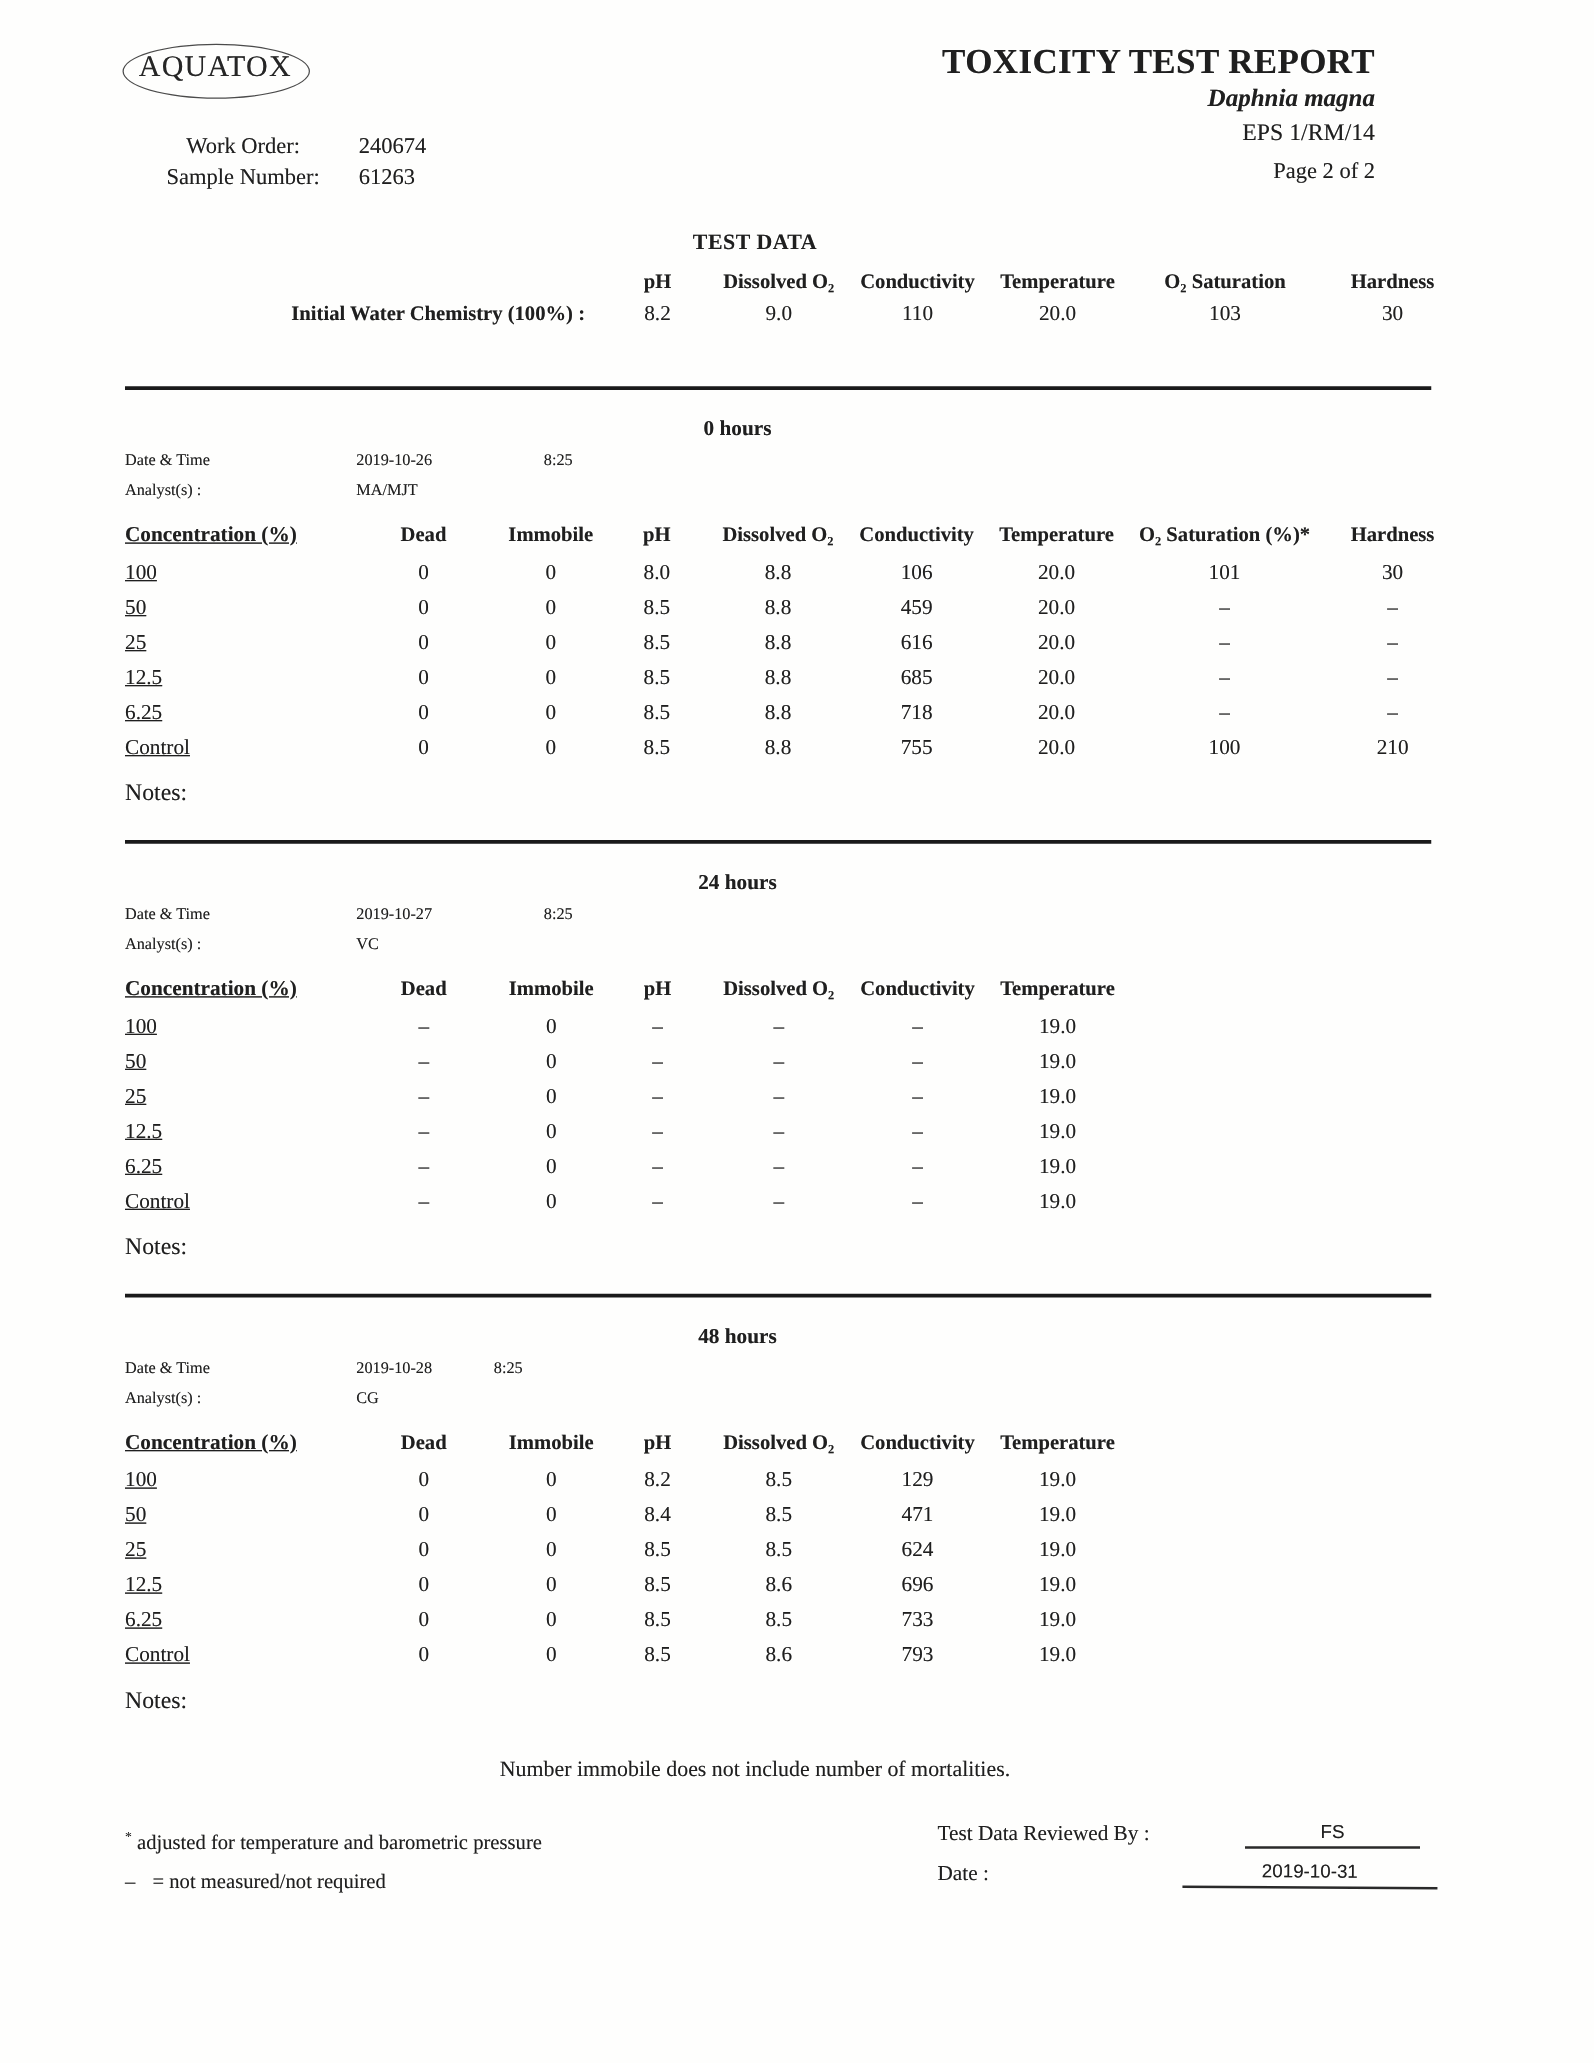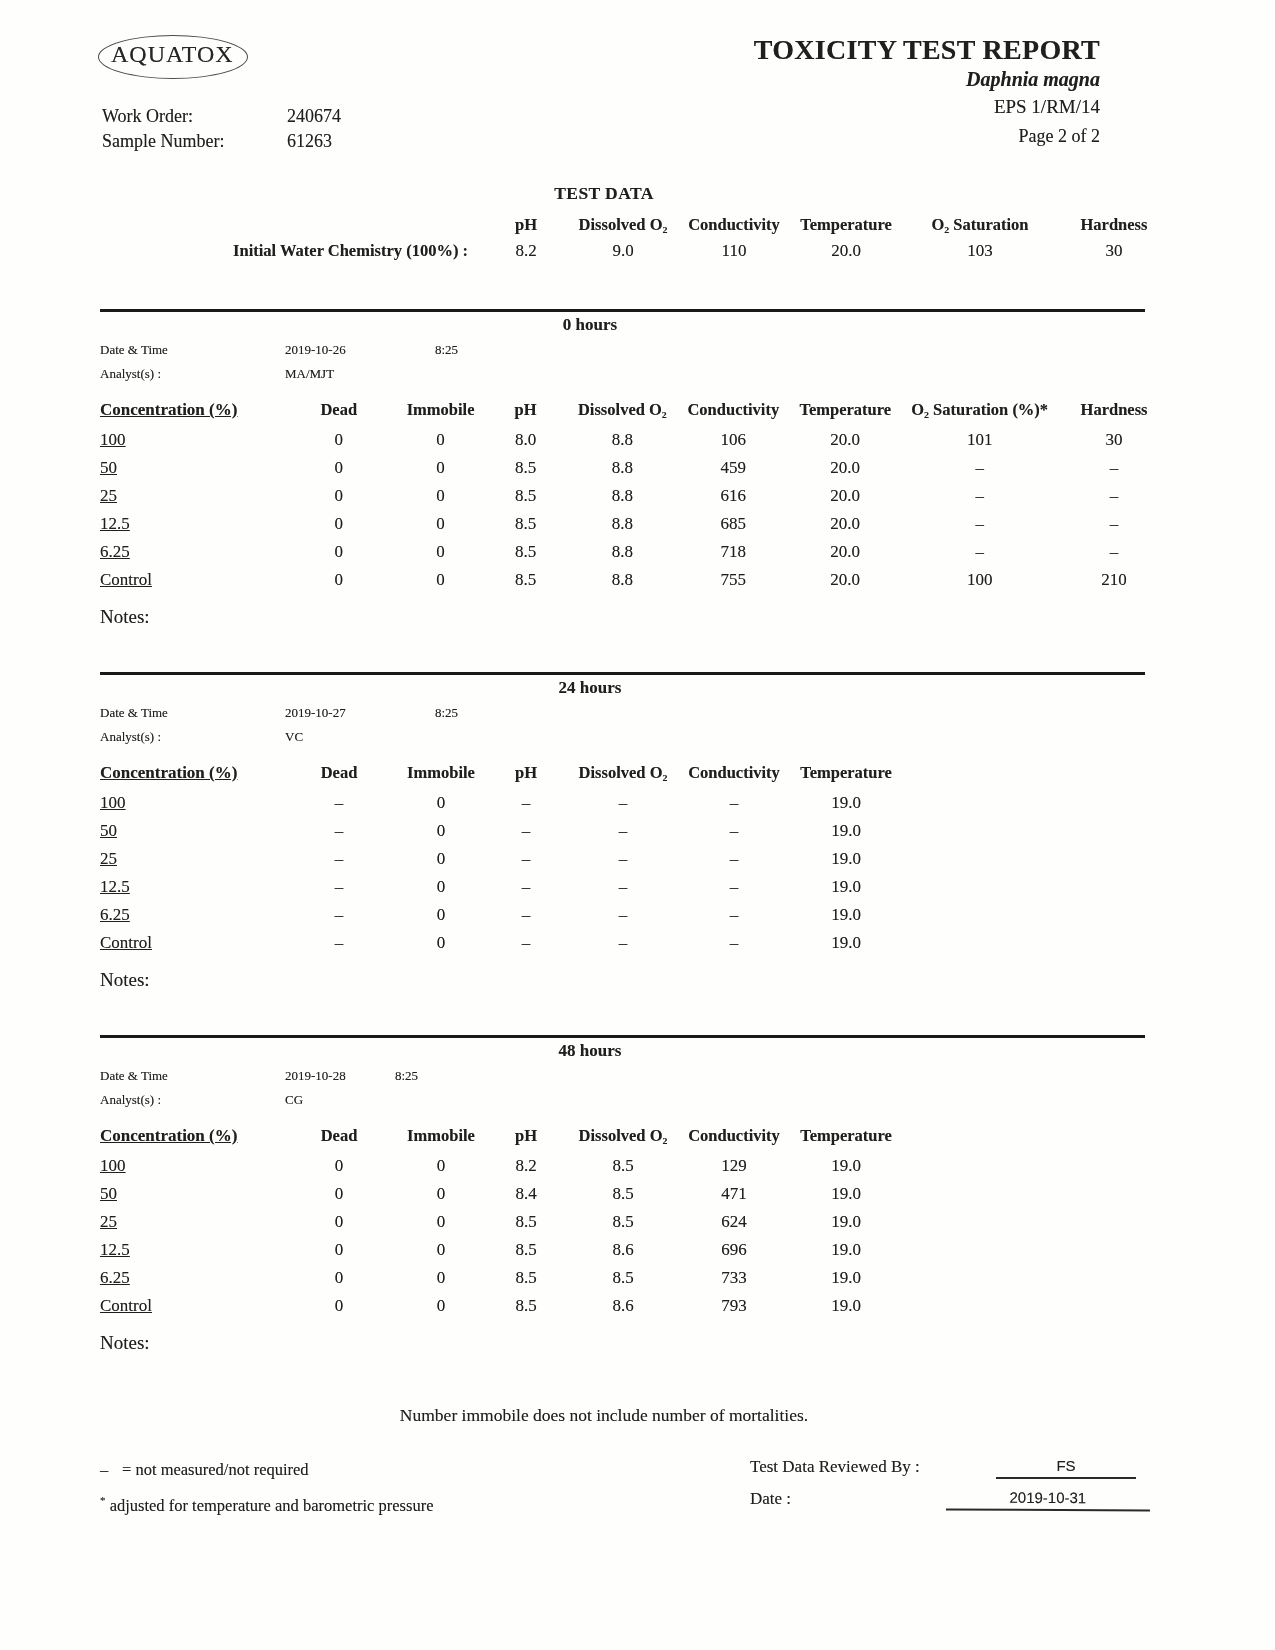--- a/index.html
+++ b/index.html
@@ -12,42 +12,42 @@
     overflow:hidden;
     text-shadow:0 0 .4px rgba(30,30,30,.45);
   }
   
   .logo{position:absolute;left:98px;top:32px;width:150px;height:48px;}
   .logo-ellipse{position:absolute;left:0;top:3px;width:148px;height:42px;
     border:1.6px solid #4b4b4b;border-radius:50%;}
   .logo-text{position:absolute;left:13px;top:9px;font-size:24px;letter-spacing:1px;
     color:#262626;font-weight:500;}
   .wo-block{position:absolute;left:102px;top:104px;font-size:18px;line-height:25px;}
-  .wo-row{display:flex;}
+  .wo-row{display:flex;text-align:center;}
   .wo-label{width:185px;}
   .title-block{position:absolute;right:175px;top:36px;text-align:right;line-height:28.5px;}
   .rpt-title{font-size:28px;font-weight:bold;letter-spacing:.3px;}
   .rpt-species{font-size:20px;font-weight:bold;font-style:italic;}
   .rpt-method{font-size:19px;}
   .rpt-page{font-size:18px;}
   
   .testdata-heading{position:absolute;left:100px;top:183px;width:1008px;text-align:center;
     font-size:17.5px;font-weight:bold;letter-spacing:.4px;}
   .init-wrap{position:absolute;left:100px;top:212px;}
   table{border-collapse:collapse;table-layout:fixed;}
   th,td{white-space:nowrap;padding:0;font-weight:normal;}
   .init-table th{font-size:16.5px;font-weight:bold;text-align:center;height:25px;vertical-align:middle;}
   .init-table td{font-size:17px;text-align:center;height:28px;vertical-align:middle;}
   .init-table th:first-child,.init-table td:first-child{text-align:right;padding-right:26px;}
   .init-table td:first-child{font-weight:bold;font-size:16.5px;}
   
   .section{position:absolute;left:100px;width:1080px;}
   .sec-0{top:309px;} .sec-1{top:672px;} .sec-2{top:1035px;}
   .rule{width:1045px;border-top:3px solid #1a1a1a;margin:0;}
-  .sec-heading{margin-top:3px;width:980px;text-align:center;font-size:17px;font-weight:bold;height:23px;}
+  .sec-heading{margin-top:21px;width:980px;text-align:center;font-size:17px;font-weight:bold;height:23px;}
   .meta{display:flex;font-size:13px;line-height:24px;}
   .meta-label{width:185px;}
   .meta-date{width:150px;}
   .sec-table{margin-top:8px;}
   .sec-table th{font-size:16.5px;font-weight:bold;text-align:center;height:32px;vertical-align:middle;}
   .sec-table td{font-size:17px;text-align:center;height:28px;vertical-align:middle;}
   .sec-table th:first-child,.sec-table td:first-child{text-align:left;text-decoration:underline;}
   .sec-table th:first-child{font-size:17px;}
   .notes{margin-top:12px;font-size:19px;}
   
@@ -421,25 +421,25 @@
           </tr>
         </tbody>
     </table>
     <div class="notes">Notes:</div>
   </div>
 
   <div class="immobile-note">Number immobile does not include number of mortalities.</div>
 
   <div class="legend">
     <div>
-      <span class="dash-sym">–</span><span>= not measured/not required</span>
-    </div>
-    <div>
       <sup>*</sup>
       <span>adjusted for temperature and barometric pressure</span>
+    </div>
+    <div>
+      <span class="dash-sym">–</span><span>= not measured/not required</span>
     </div>
   </div>
 
   <div class="sig-block">
     <div class="sig-row">
       <span class="sig-label">Test Data Reviewed By :</span>
       <span class="sig-value reviewed">FS</span>
     </div>
     <div class="sig-row">
       <span class="sig-label">Date :</span>

